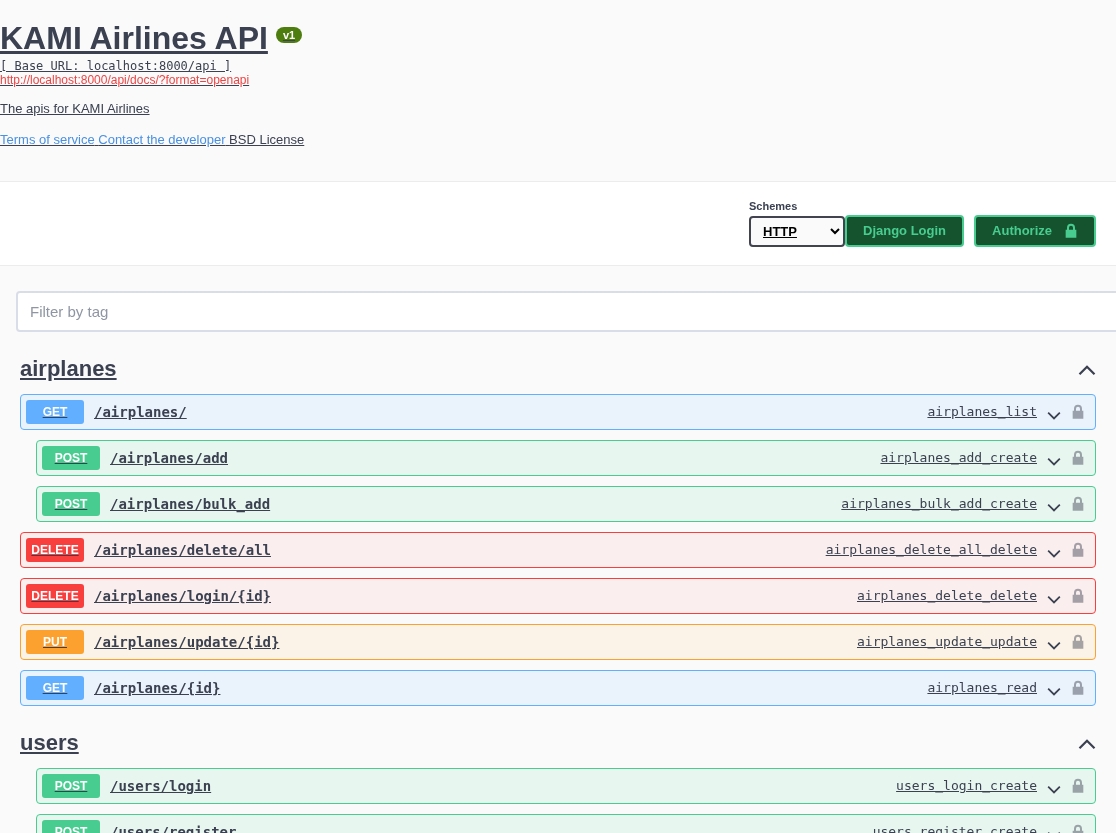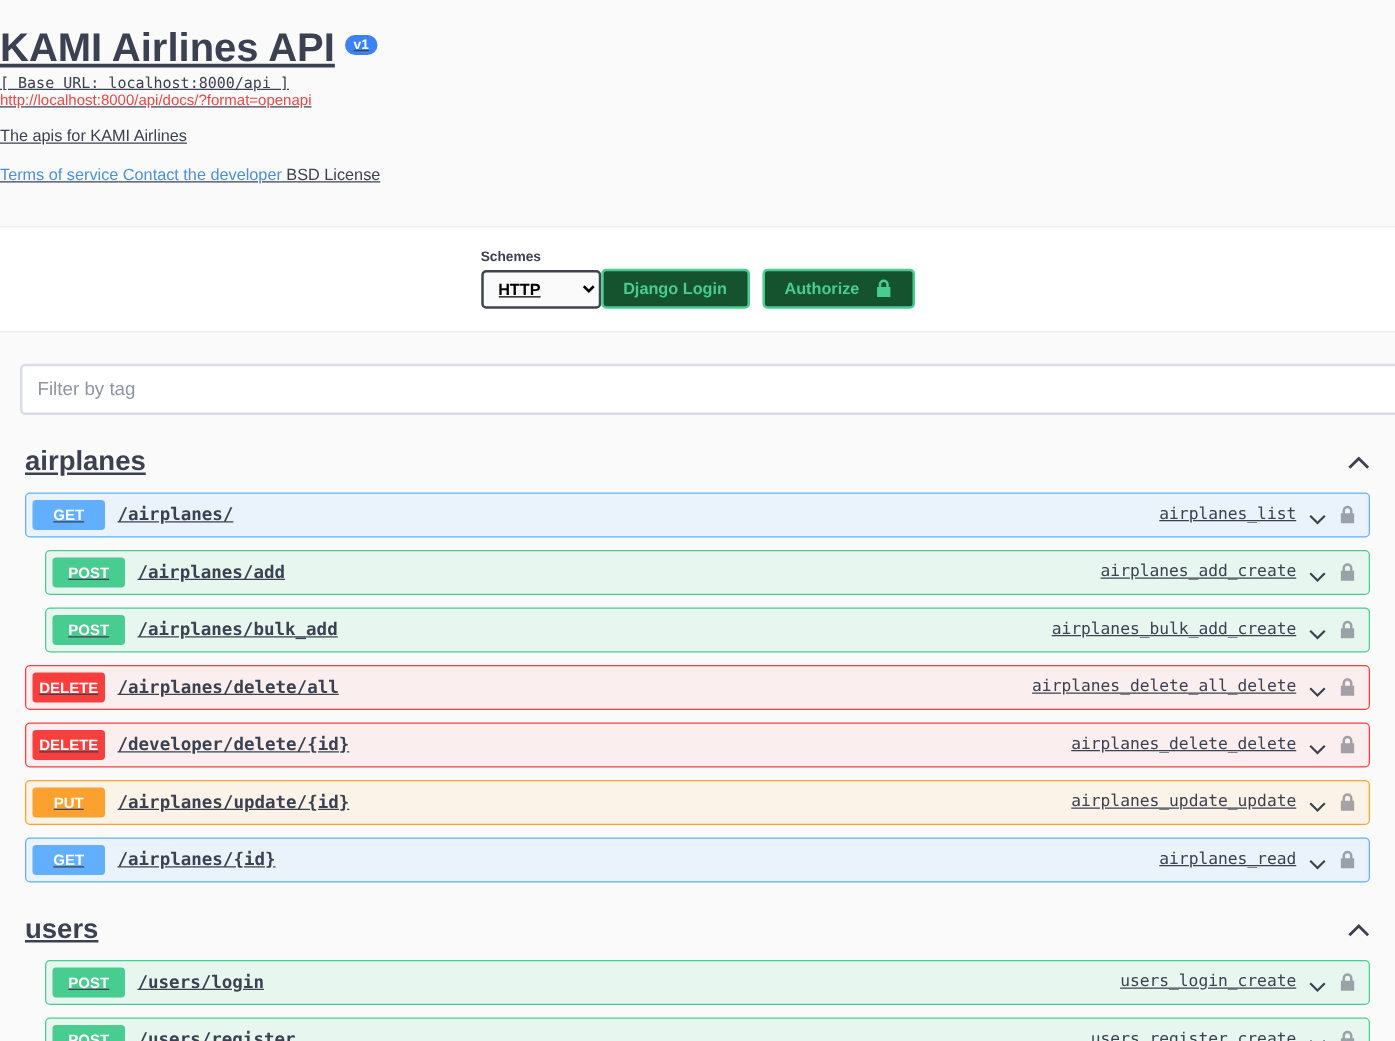--- a/index.html
+++ b/index.html
@@ -8,32 +8,32 @@
     font-family: -apple-system, BlinkMacSystemFont, "Segoe UI", sans-serif;
     background: #fafafa;
     color: #3b4151;
     font-size: 14px;
   }
   .container { padding: 0 20px; text-decoration: underline; }
   .header { padding: 20px 0 10px 0; }
   .title-row { display: flex; align-items: baseline; gap: 8px; }
   .title { font-size: 32px; font-weight: 700; margin: 0; color: #3b4151; }
   .version-badge {
-    background: #3b82f6; color: #fff; font-size: 11px; font-weight: 600;
+    background: #4d7c0f; color: #fff; font-size: 11px; font-weight: 600;
     padding: 2px 7px; border-radius: 20px; position: relative; top: -10px;
   }
   .baseurl { font-family: monospace; font-size: 12px; color: #3b4151; margin-top: 2px; }
   .link { color: #ef4444; font-size: 12px; text-decoration: none; display: block; }
   .desc { font-size: 13px; margin: 14px 0; }
   .meta { font-size: 13px; line-height: 1.6; }
   .meta a { color: #4990e2; text-decoration: none; }
   .license { color: #3b4151; }
 
   .topbar {
-    display: flex; justify-content: center; align-items: flex-end;
+    display: flex; justify-content: flex-end; align-items: flex-end;
     padding: 18px 20px; border-top: 1px solid #ececec; border-bottom: 1px solid #ececec;
     background: #fff; margin-top: 20px;
   }
   .schemes-label { font-size: 11px; font-weight: 700; display: block; margin-bottom: 4px; }
   .schemes select {
     border: 2px solid #41444e; border-radius: 4px; padding: 5px 30px 5px 8px;
     font-size: 13px; background: #fafafa; font-weight: 600; text-decoration: underline;
   }
   .auth-buttons { display: flex; gap: 10px; }
   .auth-btn {
@@ -180,21 +180,21 @@
         <span class="opid">airplanes_delete_all_delete</span>
         <span class="op-chevron"><svg viewBox="0 0 24 14" width="14" height="9">
             <path fill="none" stroke="#3b4151" stroke-width="3" d="M2 2 L12 12 L22 2"></path>
           </svg></span>
         <span class="lock"><svg viewBox="0 0 20 24" width="14" height="16">
             <path fill="#3b4151" d="M16 10V7a6 6 0 10-12 0v3H2v12h16V10h-2zm-9-3a3 3 0 116 0v3H7V7z"></path>
           </svg></span>
       </div>
       <div class="op op-delete">
         <span class="method m-delete">DELETE</span>
-        <span class="path">/developer/delete/{id}</span>
+        <span class="path">/airplanes/login/{id}</span>
         <span class="spacer"></span>
         <span class="opid">airplanes_delete_delete</span>
         <span class="op-chevron"><svg viewBox="0 0 24 14" width="14" height="9">
             <path fill="none" stroke="#3b4151" stroke-width="3" d="M2 2 L12 12 L22 2"></path>
           </svg></span>
         <span class="lock"><svg viewBox="0 0 20 24" width="14" height="16">
             <path fill="#3b4151" d="M16 10V7a6 6 0 10-12 0v3H2v12h16V10h-2zm-9-3a3 3 0 116 0v3H7V7z"></path>
           </svg></span>
       </div>
       <div class="op op-put">

